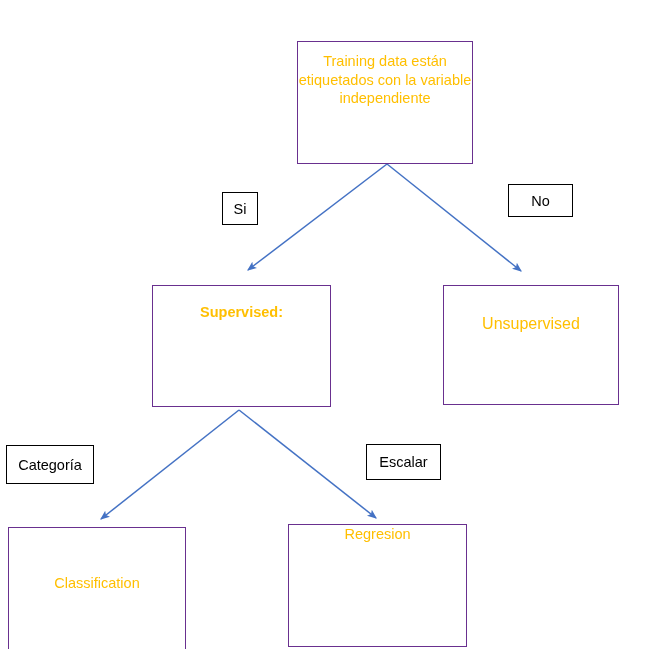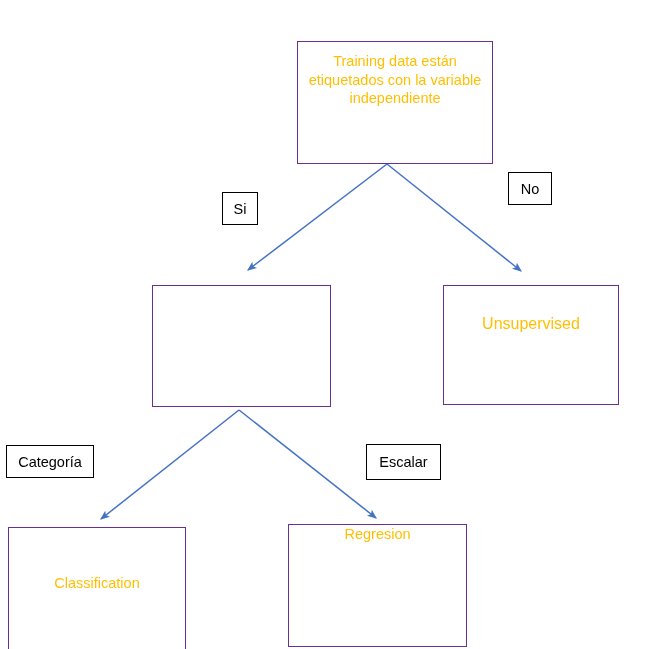--- a/index.html
+++ b/index.html
@@ -31,21 +31,21 @@
   .node .line {
     display: block;
     width: 100%;
   }
   .node.bold-title .line.title {
     font-weight: bold;
   }
 
   
   #node-root {
-    left: 297px; top: 41px; width: 196px; height: 123px;
+    left: 297px; top: 41px; width: 176px; height: 123px;
     justify-content: flex-start;
     padding-top: 10px;
     font-size: 14.5px;
     text-align: center;
   }
   #node-supervised {
     left: 152px; top: 285px; width: 179px; height: 122px;
     justify-content: flex-start;
     padding-top: 17px;
     font-size: 14px;
@@ -78,22 +78,22 @@
     background: #ffffff;
     color: #000000;
     display: flex;
     align-items: center;
     justify-content: center;
     font-size: 14.5px;
     font-family: "Liberation Sans", sans-serif;
     white-space: nowrap;
   }
   #label-si       { left: 222px; top: 192px; width: 36px;  height: 33px; }
-  #label-no       { left: 508px; top: 172px; width: 44px;  height: 33px; }
-  #label-categoria{ left: 6px;   top: 445px; width: 88px;  height: 33px; }
+  #label-no       { left: 508px; top: 184px; width: 65px;  height: 33px; }
+  #label-categoria{ left: 6px;   top: 445px; width: 88px;  height: 39px; }
   #label-escalar  { left: 366px; top: 444px; width: 75px;  height: 36px; }
 
   
   #connectors {
     position: absolute;
     left: 0; top: 0;
     width: 651px; height: 649px;
     pointer-events: none;
   }
 </style>
@@ -116,20 +116,21 @@
     <line x1="239" y1="410" x2="101" y2="519" stroke="#4472c4" stroke-width="1.5" marker-end="url(#arrowhead)"></line>
 
     <line x1="239" y1="410" x2="376" y2="518" stroke="#4472c4" stroke-width="1.5" marker-end="url(#arrowhead)"></line>
   </svg>
 
   <div class="node" id="node-root">
     <span class="line">Training data están etiquetados con la variable independiente</span>
   </div>
 
   <div class="node bold-title" id="node-supervised">
+    <span class="line title">Supervised:</span>
   </div>
 
   <div class="node" id="node-unsupervised">
     <span class="line">Unsupervised</span>
   </div>
 
   <div class="node" id="node-classification">
     <span class="line">Classification</span>
   </div>
 

